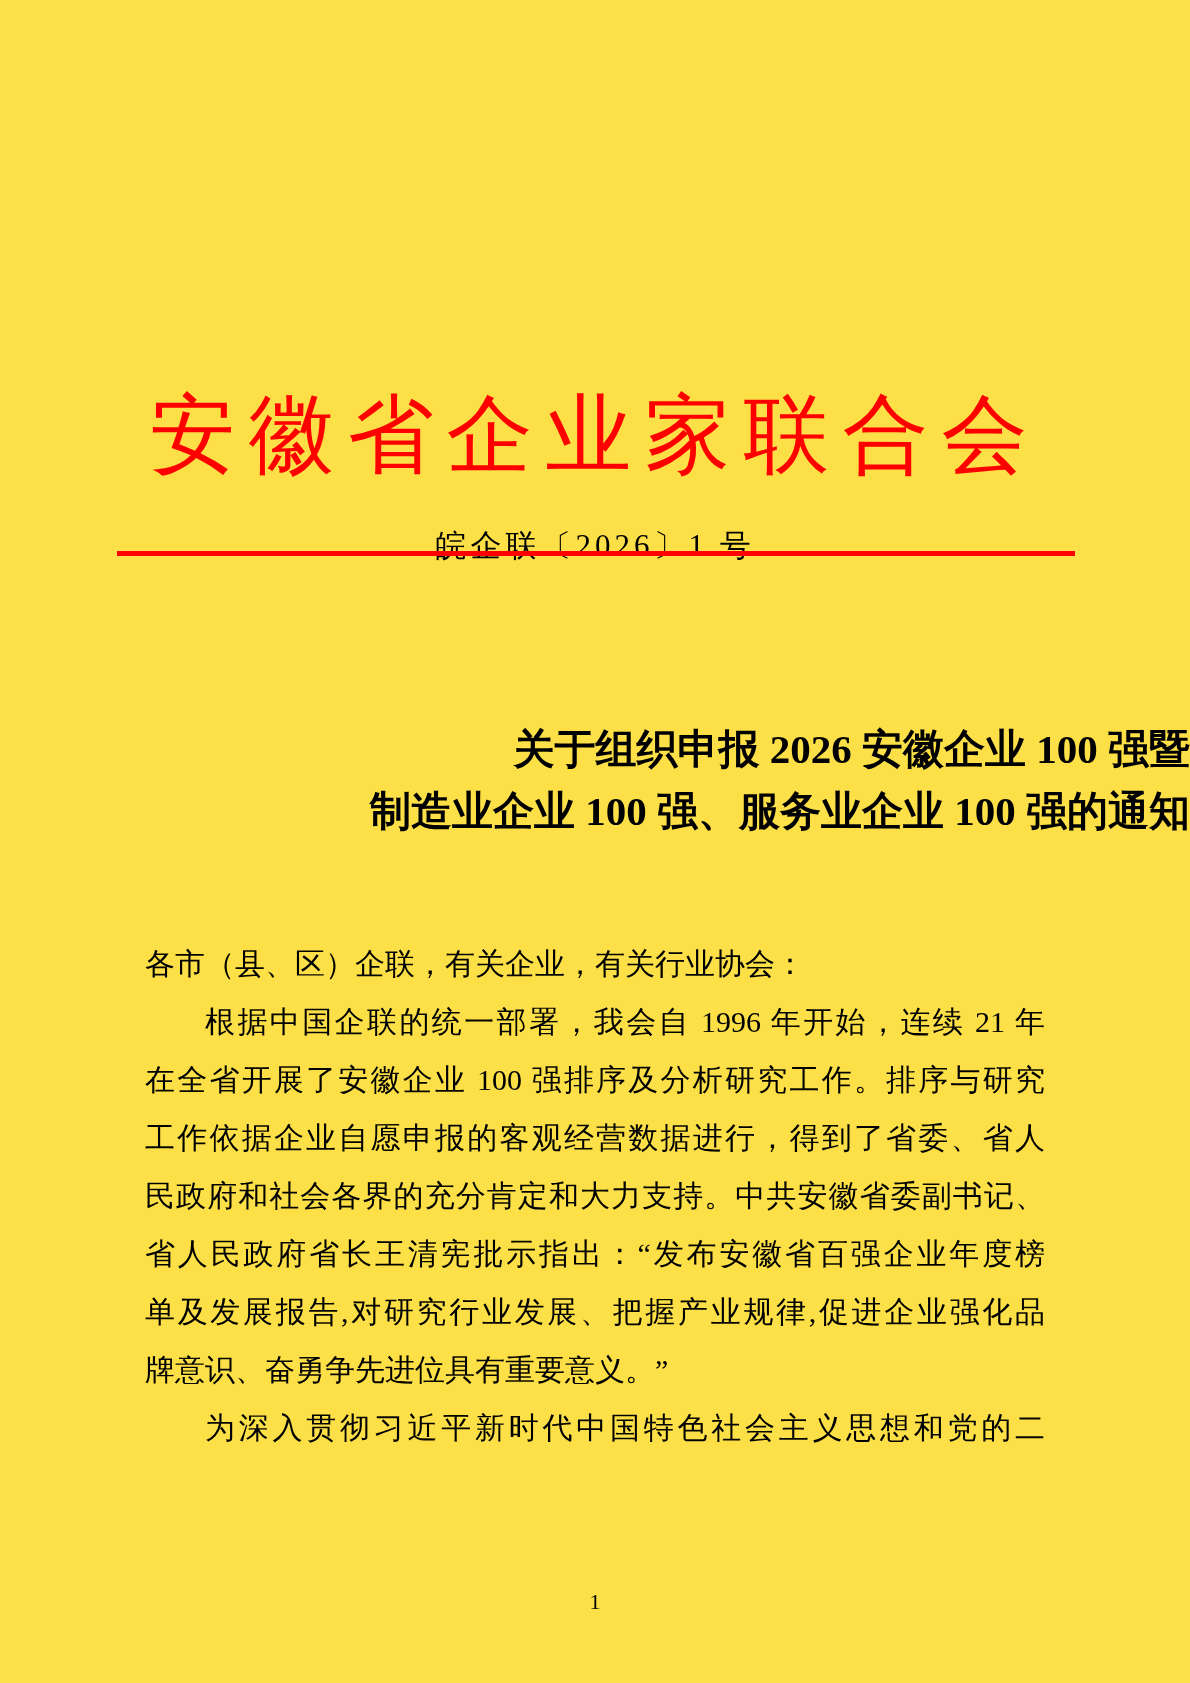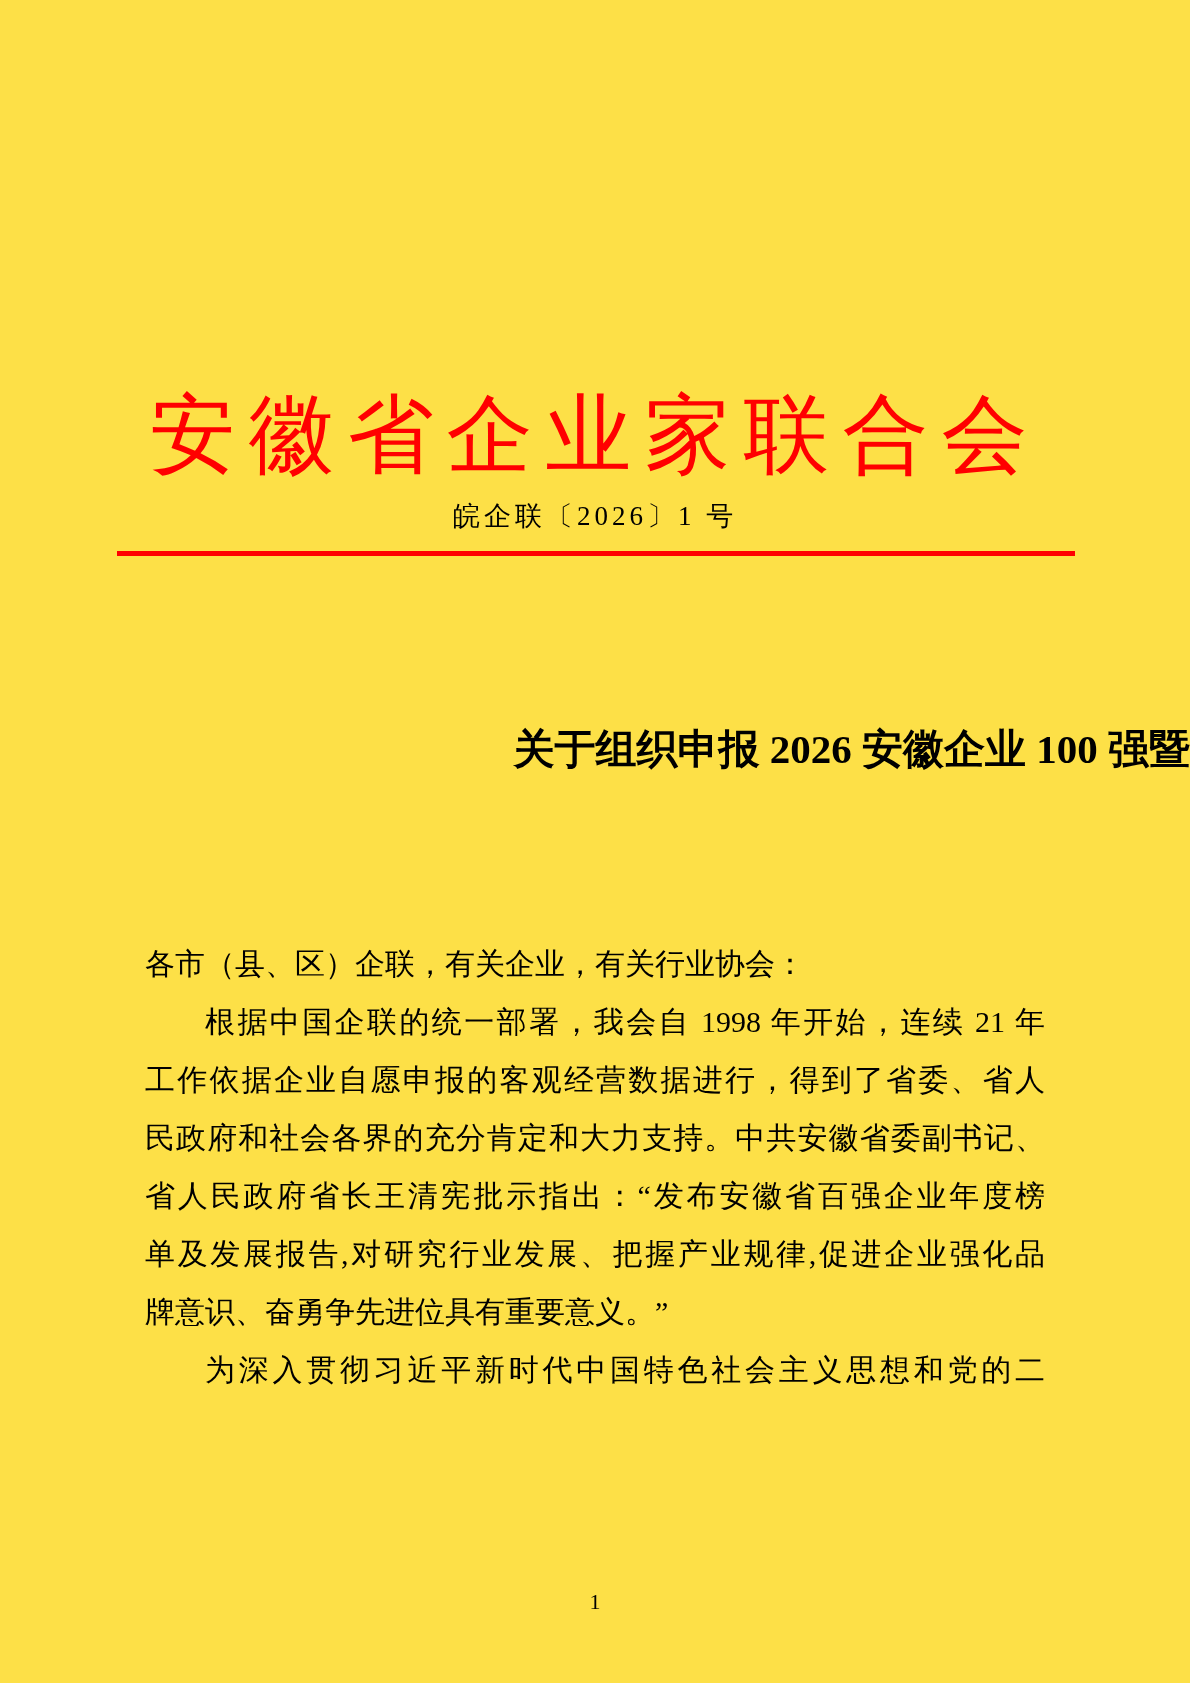--- a/index.html
+++ b/index.html
@@ -25,25 +25,25 @@
     text-align: center;
     font-size: 86px;
     line-height: 90px;
     letter-spacing: 13px;
     white-space: nowrap;
     color: var(--accent, #ff0000);
     font-weight: 400;
   }
   .doc-number {
     position: absolute;
-    top: 496px;
+    top: 526px;
     left: 0;
     width: 100%;
     text-align: center;
-    font-size: 27px;
+    font-size: 31px;
     line-height: 40px;
     letter-spacing: 4px;
     color: #000000;
   }
   .red-line {
     position: absolute;
     top: 551px;
     left: 117px;
     width: 958px;
     height: 5px;
@@ -96,26 +96,28 @@
 <div class="page">
 
   <div class="org-title">安徽省企业家联合会</div>
 
   <div class="doc-number">皖企联〔2026〕1 号</div>
 
   <div class="red-line"></div>
 
   <div class="doc-title">
     <div>关于组织申报 2026 安徽企业 100 强暨</div>
+    <div>制造业企业 100 强、服务业企业 100 强的通知</div>
   </div>
 
   <div class="doc-body" id="document-body">
 
   <div class="body-line">各市（县、区）企联，有关企业，有关行业协会：</div>
-      <div class="body-line indent justify">根据中国企联的统一部署，我会自 1998 年开始，连续 21 年</div>
+      <div class="body-line indent justify">根据中国企联的统一部署，我会自 1996 年开始，连续 21 年</div>
+      <div class="body-line justify">在全省开展了安徽企业 100 强排序及分析研究工作。排序与研究</div>
       <div class="body-line justify">工作依据企业自愿申报的客观经营数据进行，得到了省委、省人</div>
       <div class="body-line justify">民政府和社会各界的充分肯定和大力支持。中共安徽省委副书记、</div>
       <div class="body-line justify">省人民政府省长王清宪批示指出：“发布安徽省百强企业年度榜</div>
       <div class="body-line justify">单及发展报告,对研究行业发展、把握产业规律,促进企业强化品</div>
       <div class="body-line">牌意识、奋勇争先进位具有重要意义。”</div>
       <div class="body-line indent justify">为深入贯彻习近平新时代中国特色社会主义思想和党的二</div>
     </div>
 
   <div class="page-number">1</div>
 

